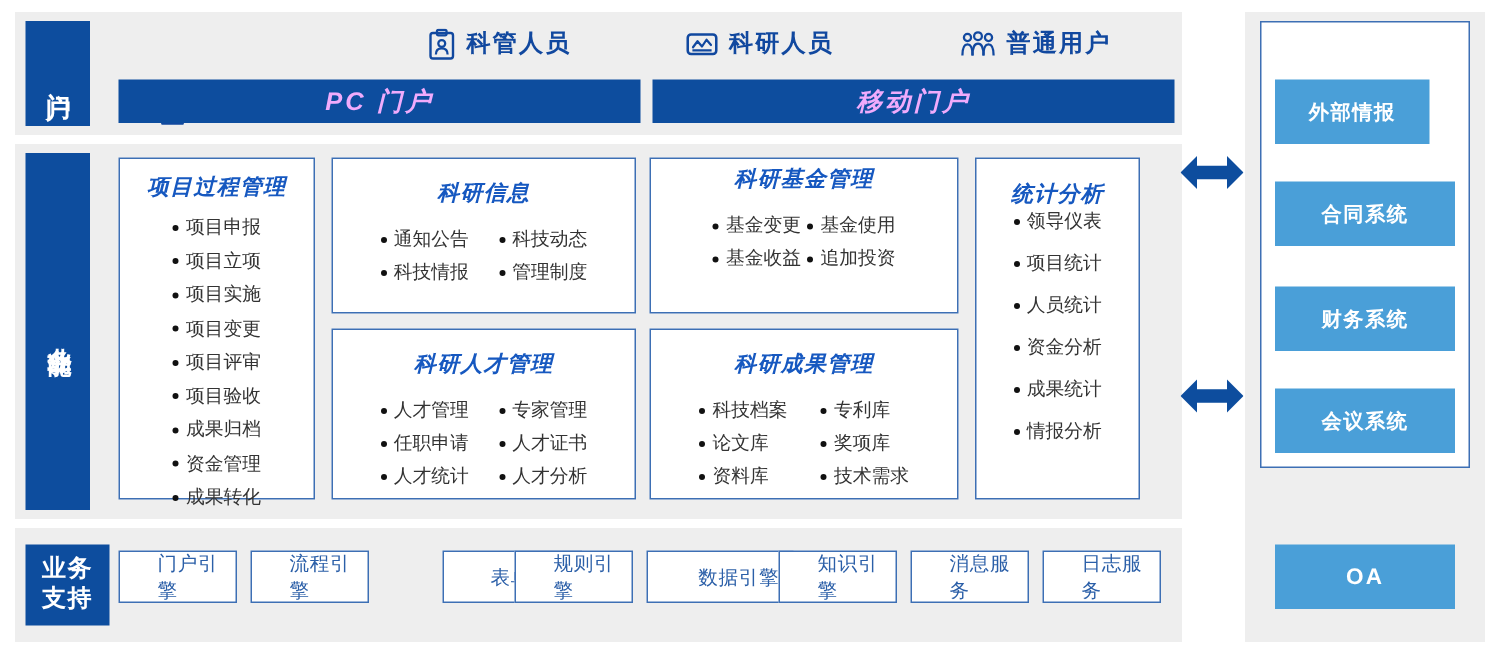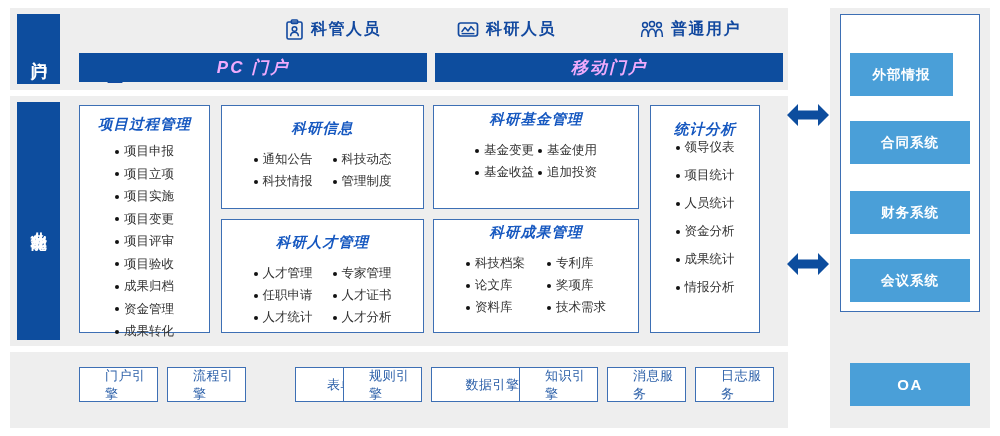--- a/index.html
+++ b/index.html
@@ -237,21 +237,21 @@
         <div class="bul">人才统计</div>
       </div>
       <div class="bul-list" style="gap:5px;">
         <div class="bul">专家管理</div>
         <div class="bul">人才证书</div>
         <div class="bul">人才分析</div>
       </div>
     </div>
   </div>
 
-  <div class="card" style="left:433px; top:219px; width:206px; height:114px; padding-top:3px;">
+  <div class="card" style="left:433px; top:219px; width:206px; height:114px; padding-top:13px;">
     <div class="card-title">科研成果管理</div>
     <div class="cols2" style="margin-top:13px; gap:22px;">
       <div class="bul-list" style="gap:5px;">
         <div class="bul">科技档案</div>
         <div class="bul">论文库</div>
         <div class="bul">资料库</div>
       </div>
       <div class="bul-list" style="gap:5px;">
         <div class="bul">专利库</div>
         <div class="bul">奖项库</div>
@@ -287,20 +287,23 @@
   <div class="extbtn" style="left:850px; top:259px; width:120px; height:43px;">
     <span>会议系统</span>
   </div>
 
   <div class="extbtn" style="left:850px; top:363px; width:120px; height:43px; font-size:15px; letter-spacing:1.5px;">
     <span>OA</span>
   </div>
 
   <div class="panel-grey" style="left:10px; top:352px; width:778px; height:76px;"></div>
 
+  <div class="vtab" style="left:17px; top:363px; width:56px; height:54px; font-size:16px;">
+    <span class="vtxt" style="display:inline-block; width:38px; line-height:1.22;">业务支持</span>
+  </div>
 
   <div class="chip" style="left:79px; top:367px; width:79px; height:35px;">
     <span>门户引擎</span>
   </div>
   <div class="chip" style="left:167px; top:367px; width:79px; height:35px;">
     <span>流程引擎</span>
   </div>
   <div class="chip" style="left:255px; top:367px; width:93px; height:35px;margin-left:40px;">
     <span>表单引擎</span>
   </div>

